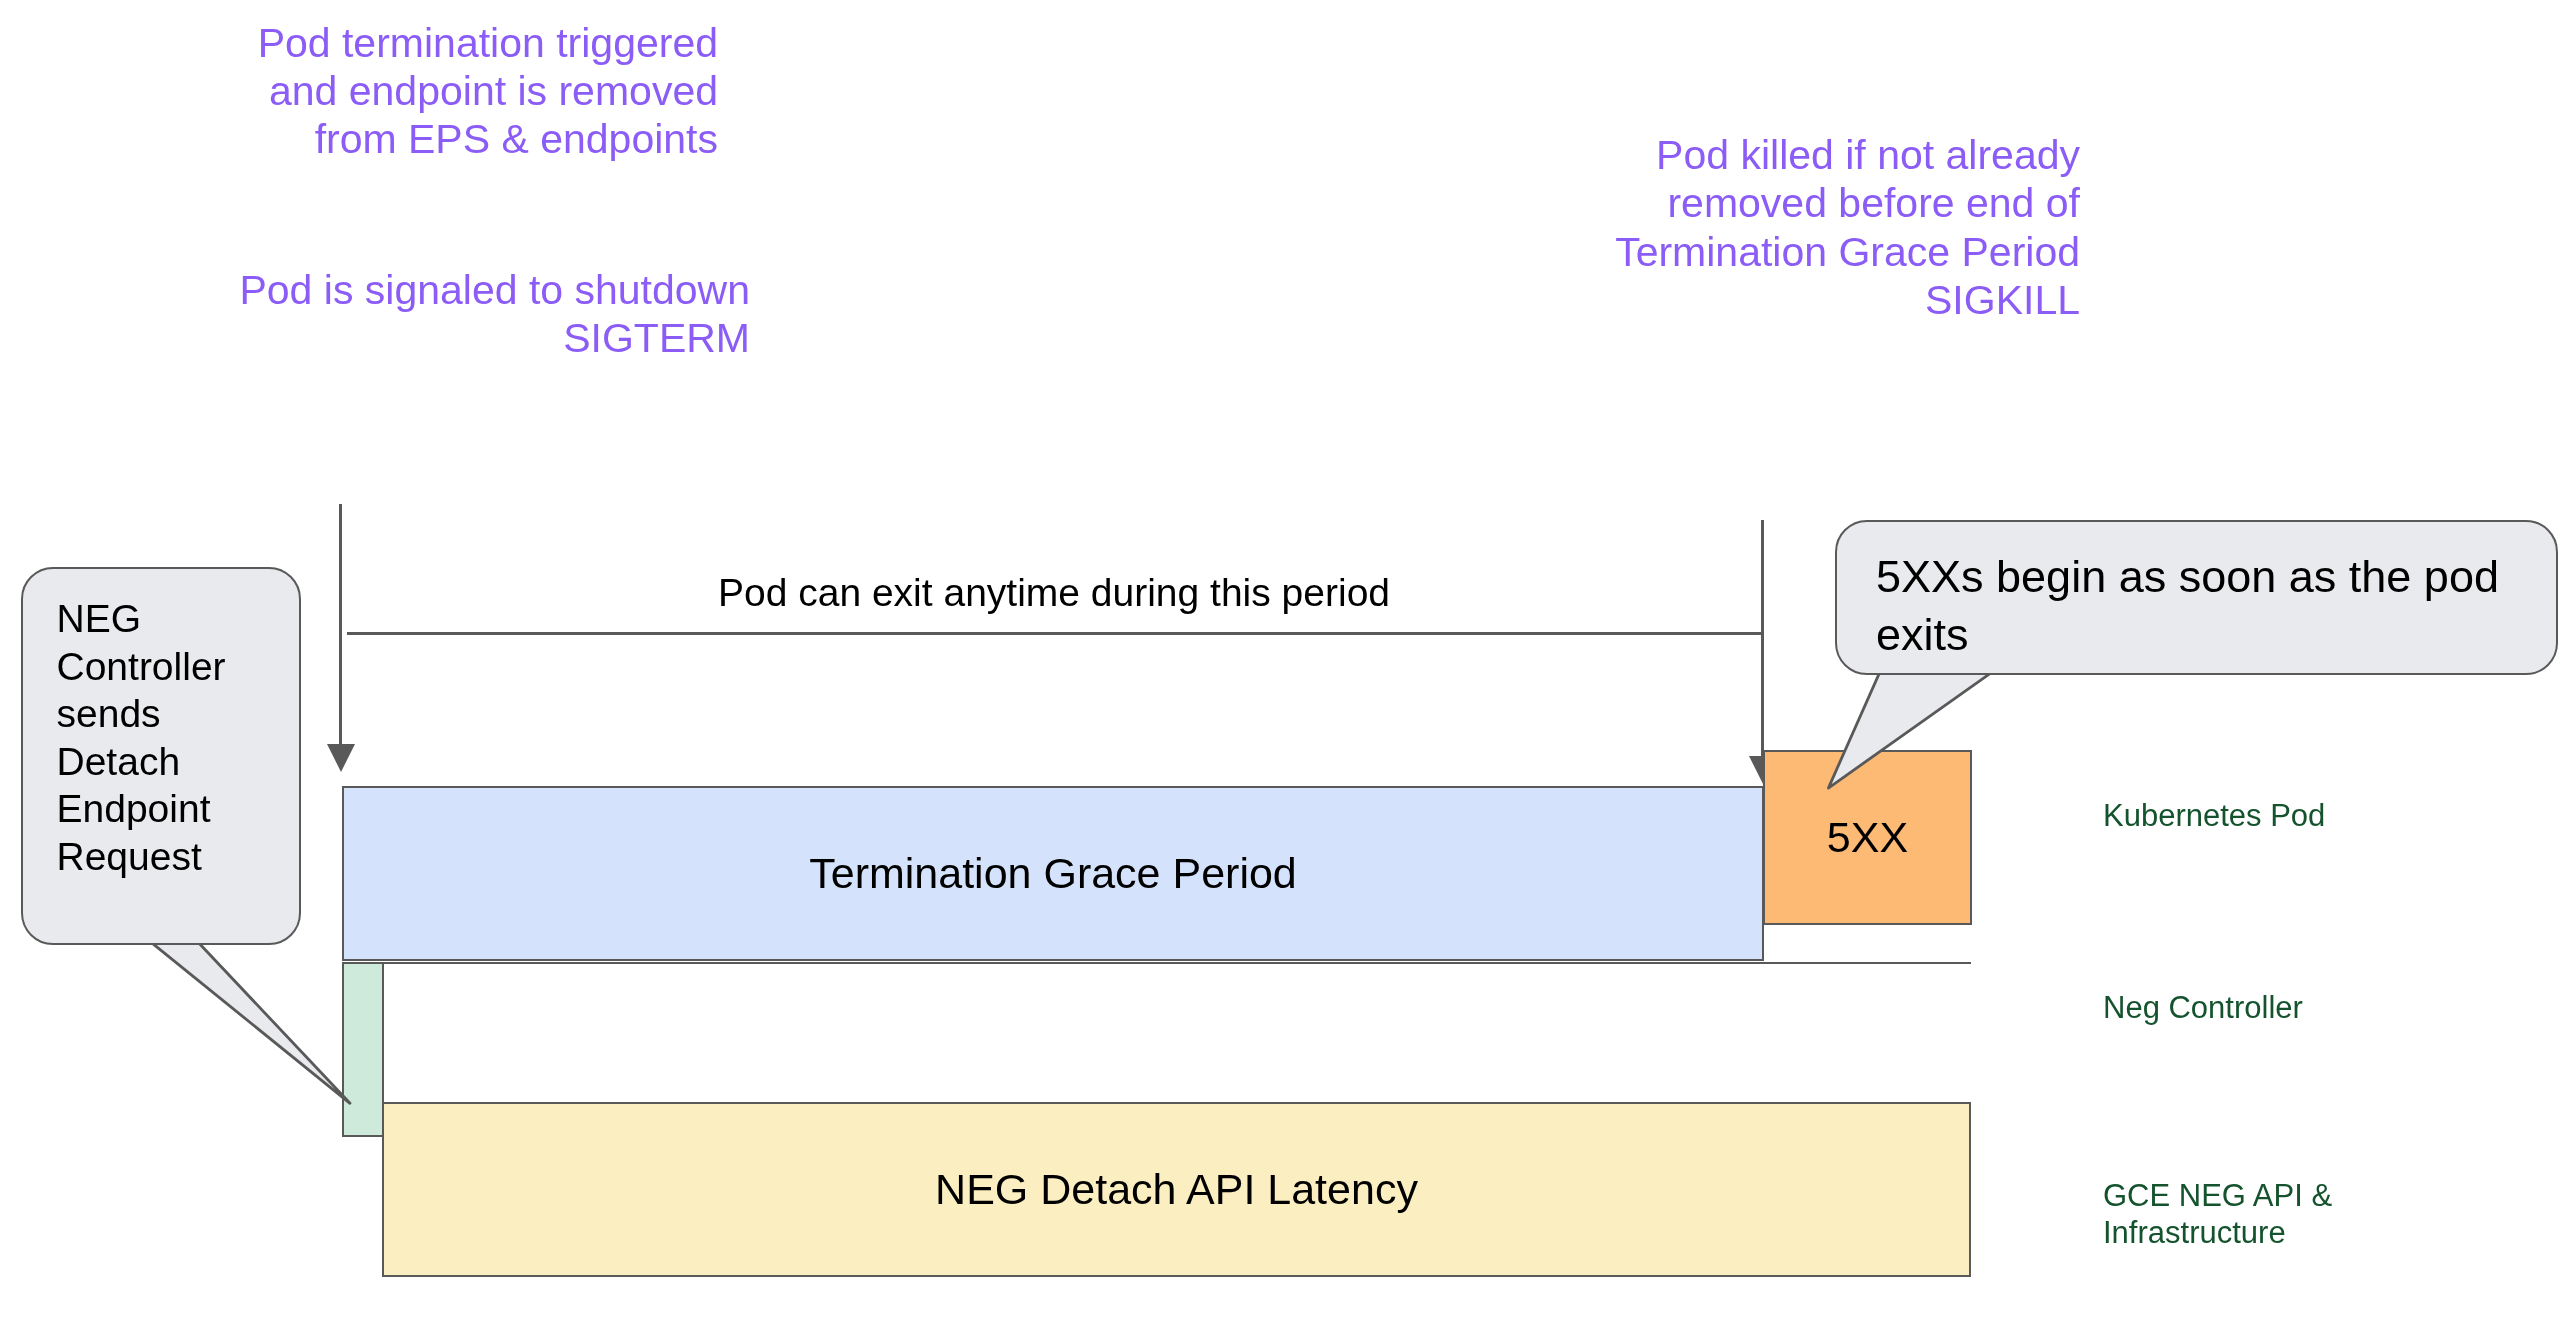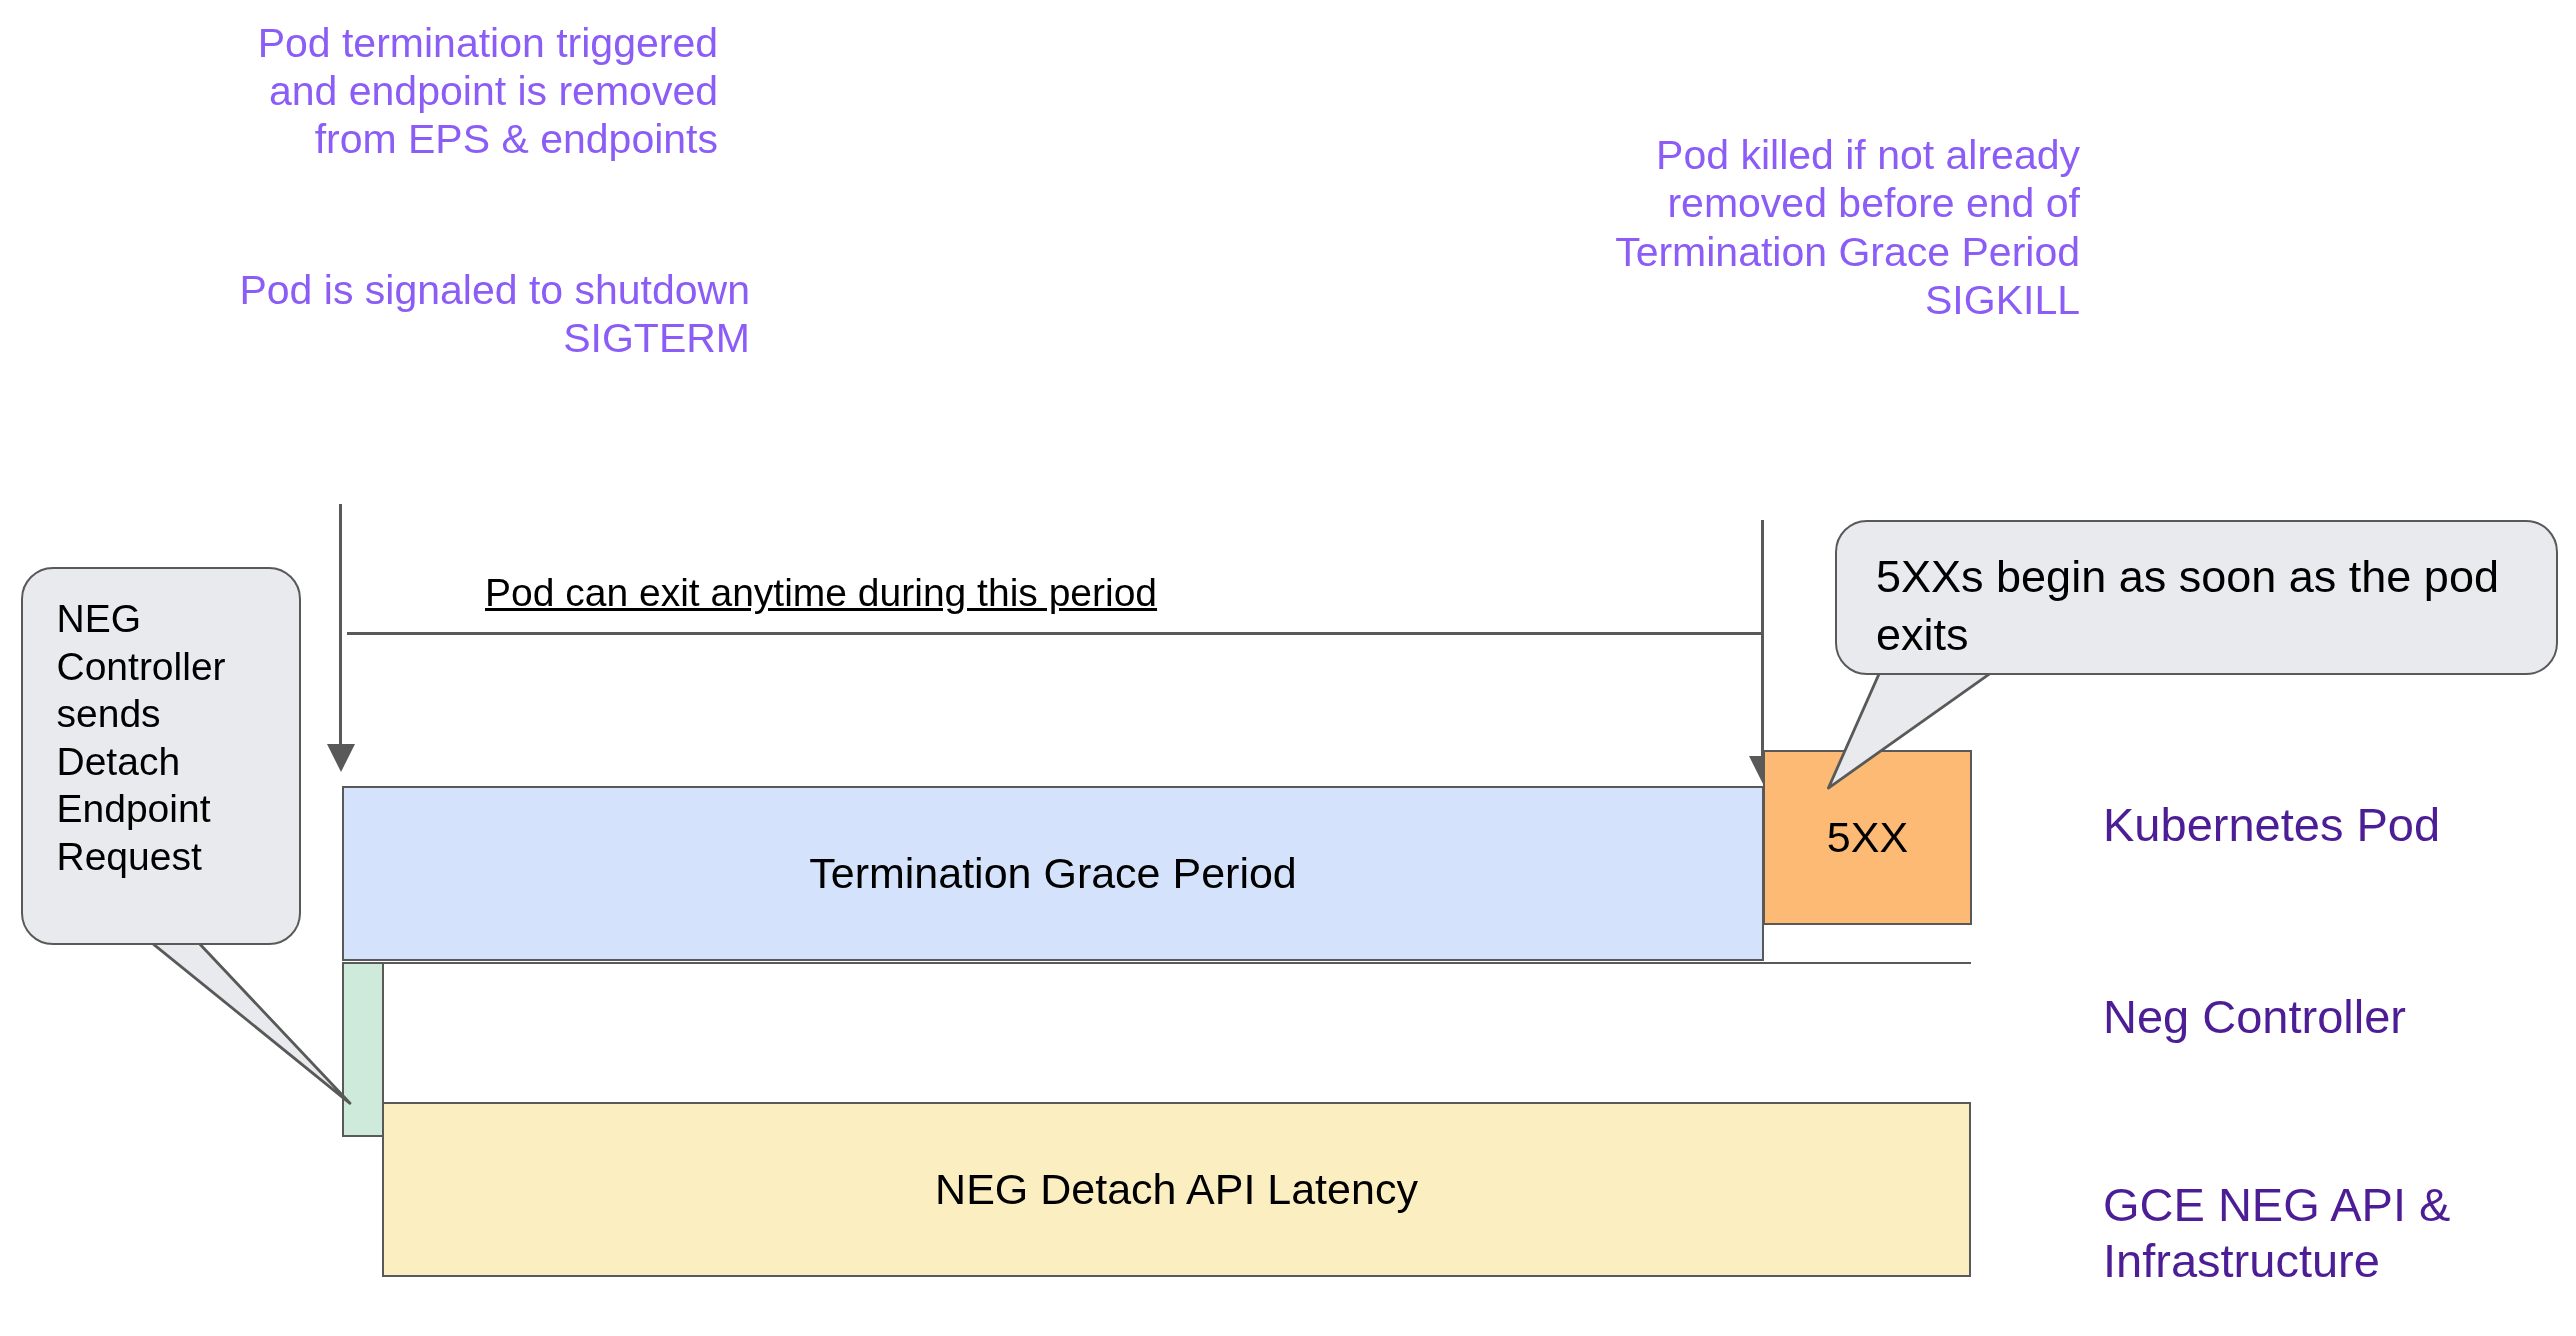--- a/index.html
+++ b/index.html
@@ -45,23 +45,23 @@
 
   #bar-tgp   { left: 342px;  top: 786px;  width: 1422px; height: 175px; background: #d4e3fb; }
   #bar-5xx   { left: 1763px; top: 750px;  width: 209px;  height: 175px; background: #fdba74; }
   #bar-neg   { left: 342px;  top: 962px; width: 42px;   height: 175px; background: #cdeada; }
   #bar-blank { left: 382px;  top: 962px; width: 1589px; height: 175px; background: #ffffff;
                border-left: none; border-right: none; }
   #bar-latency { left: 382px; top: 1102px; width: 1589px; height: 175px; background: #fbeec0; }
 
   .lane-label {
     position: absolute;
-    font-size: 47px;
+    font-size: 31px;
     line-height: 1.2;
-    color: #4c1d95;
+    color: #14532d;
     white-space: pre-line;
   }
   #lane-pod        { left: 2103px; top: 797px;  width: 466px; }
   #lane-neg        { left: 2103px; top: 989px; width: 466px; }
   #lane-gce        { left: 2103px; top: 1177px; width: 466px; }
 
   .vline {
     position: absolute;
     width: 2.8px;
     background: #595959;
@@ -85,24 +85,23 @@
     top: 632px;
     width: 1416px;
     height: 2.8px;
     background: #595959;
   }
   #span-label {
     position: absolute;
     left: 485px;
     top: 571px;
     width: 1138px;
-    text-align: left;
+    text-align: center;
     font-size: 39px;
     color: #000000;
-    text-decoration: underline;
   }
 
   .callout {
     position: absolute;
     box-sizing: border-box;
     background: #e8eaed;
     border: 2.8px solid #595959;
     border-radius: 32px;
     color: #000000;
   }

